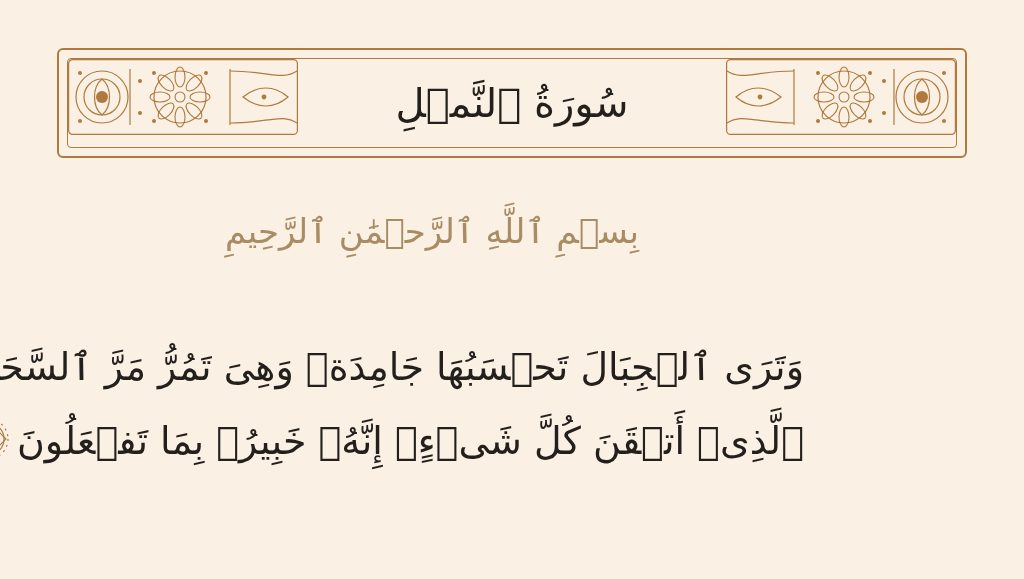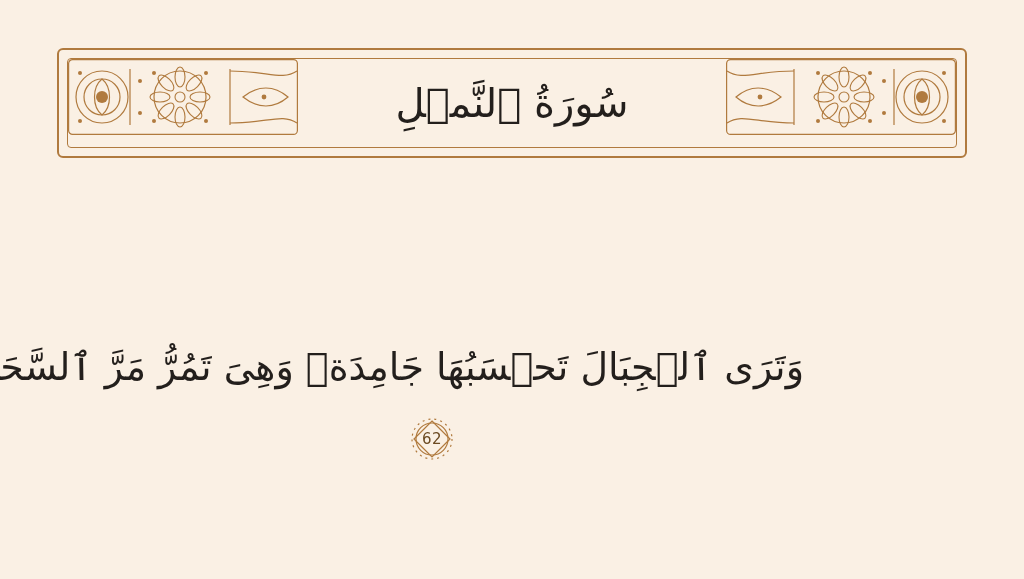--- a/index.html
+++ b/index.html
@@ -221,25 +221,26 @@
           <circle cx="196" cy="38" r="2.4"></circle>
         </g>
       </svg>
     </div>
 
     <div class="surah-title-wrap">
       <div class="surah-title">سُورَةُ ٱلنَّمۡلِ</div>
     </div>
   </div>
 
+  <div class="basmala">بِسۡمِ ٱللَّهِ ٱلرَّحۡمَٰنِ ٱلرَّحِيمِ</div>
 
   <div class="ayah-block">
     <span class="ayah-line">وَتَرَى ٱلۡجِبَالَ تَحۡسَبُهَا جَامِدَةࣰ وَهِیَ تَمُرُّ مَرَّ ٱلسَّحَابِۚ صُنۡعَ ٱللَّهِ</span>
     <span class="ayah-line">
-      <span class="ayah-number">
+      <span>ٱلَّذِیۤ أَتۡقَنَ كُلَّ شَیۡءٍۚ إِنَّهُۥ خَبِیرُۢ بِمَا تَفۡعَلُونَ</span><span class="ayah-number">
         <svg width="46" height="46" viewBox="0 0 46 46" xmlns="http://www.w3.org/2000/svg">
           <g fill="none" stroke="#b07a3e" stroke-width="1.2">
             <circle cx="23" cy="23" r="16"></circle>
             <path d="M23 5 C30 12 34 16 41 23 C34 30 30 34 23 41 C16 34 12 30 5 23 C12 16 16 12 23 5Z"></path>
             <circle cx="23" cy="23" r="20" stroke-dasharray="2 4"></circle>
           </g>
         </svg>
         <span class="num">62</span>
       </span>
     </span>

